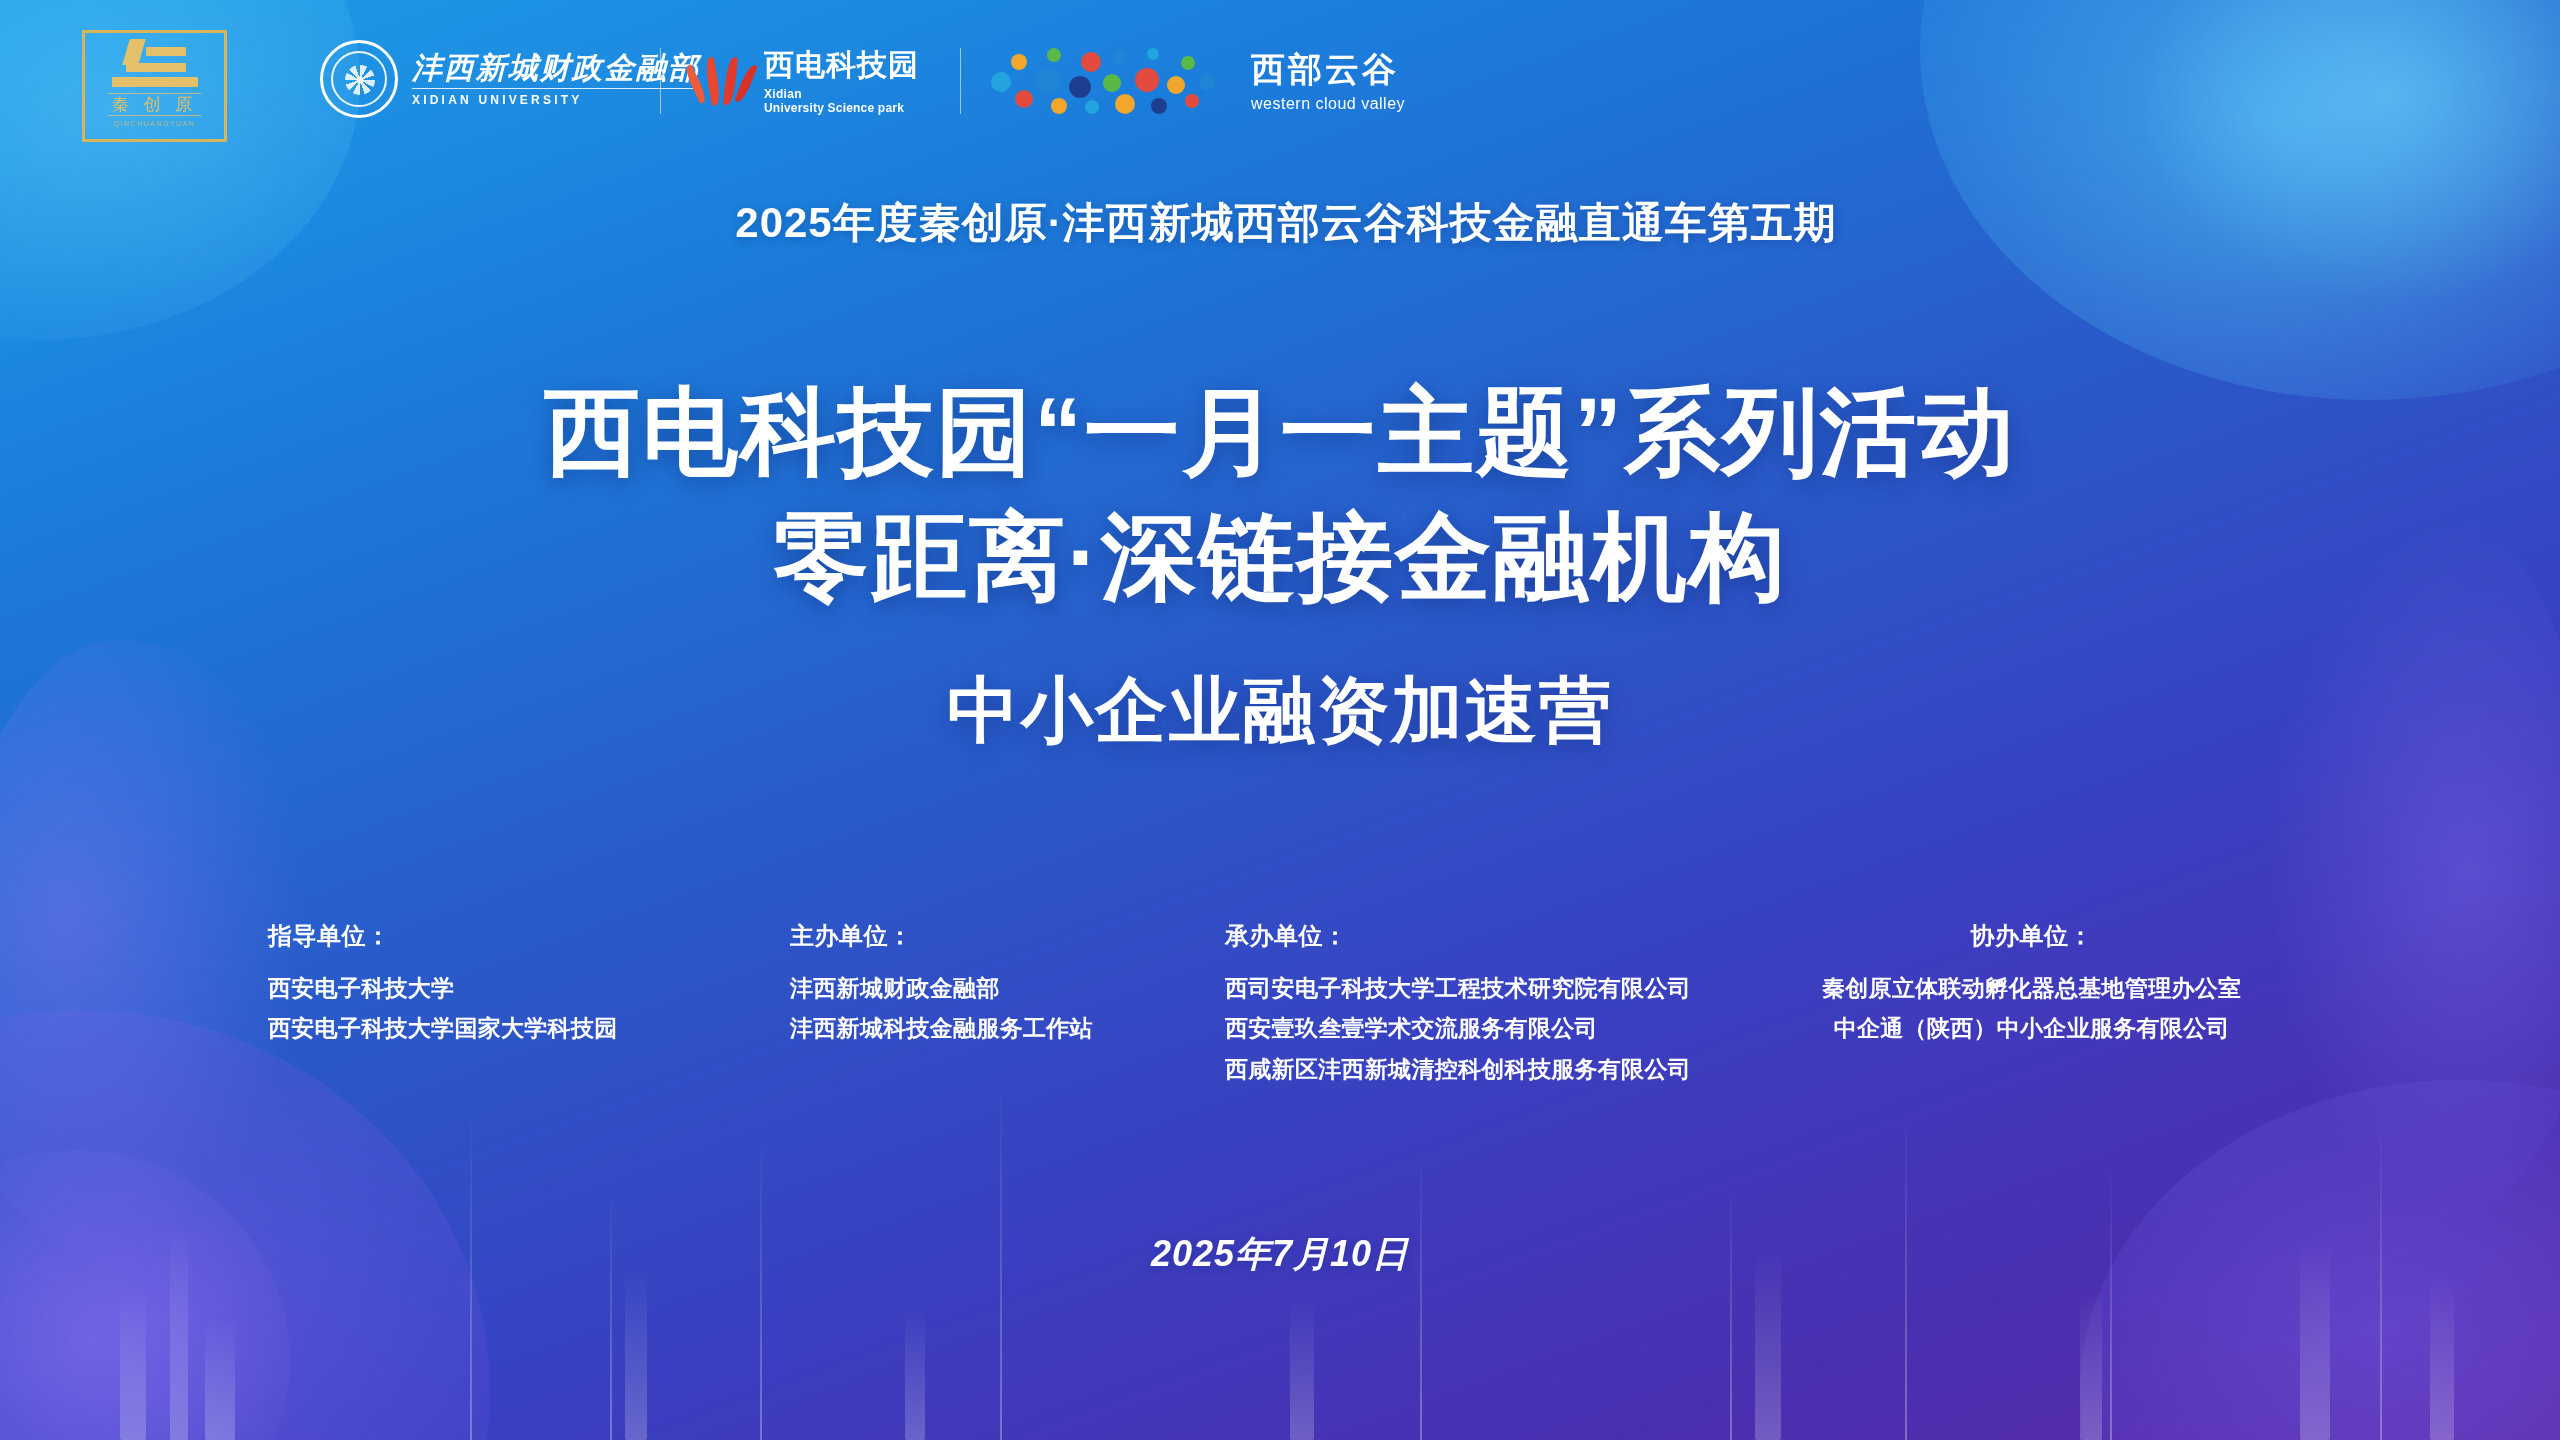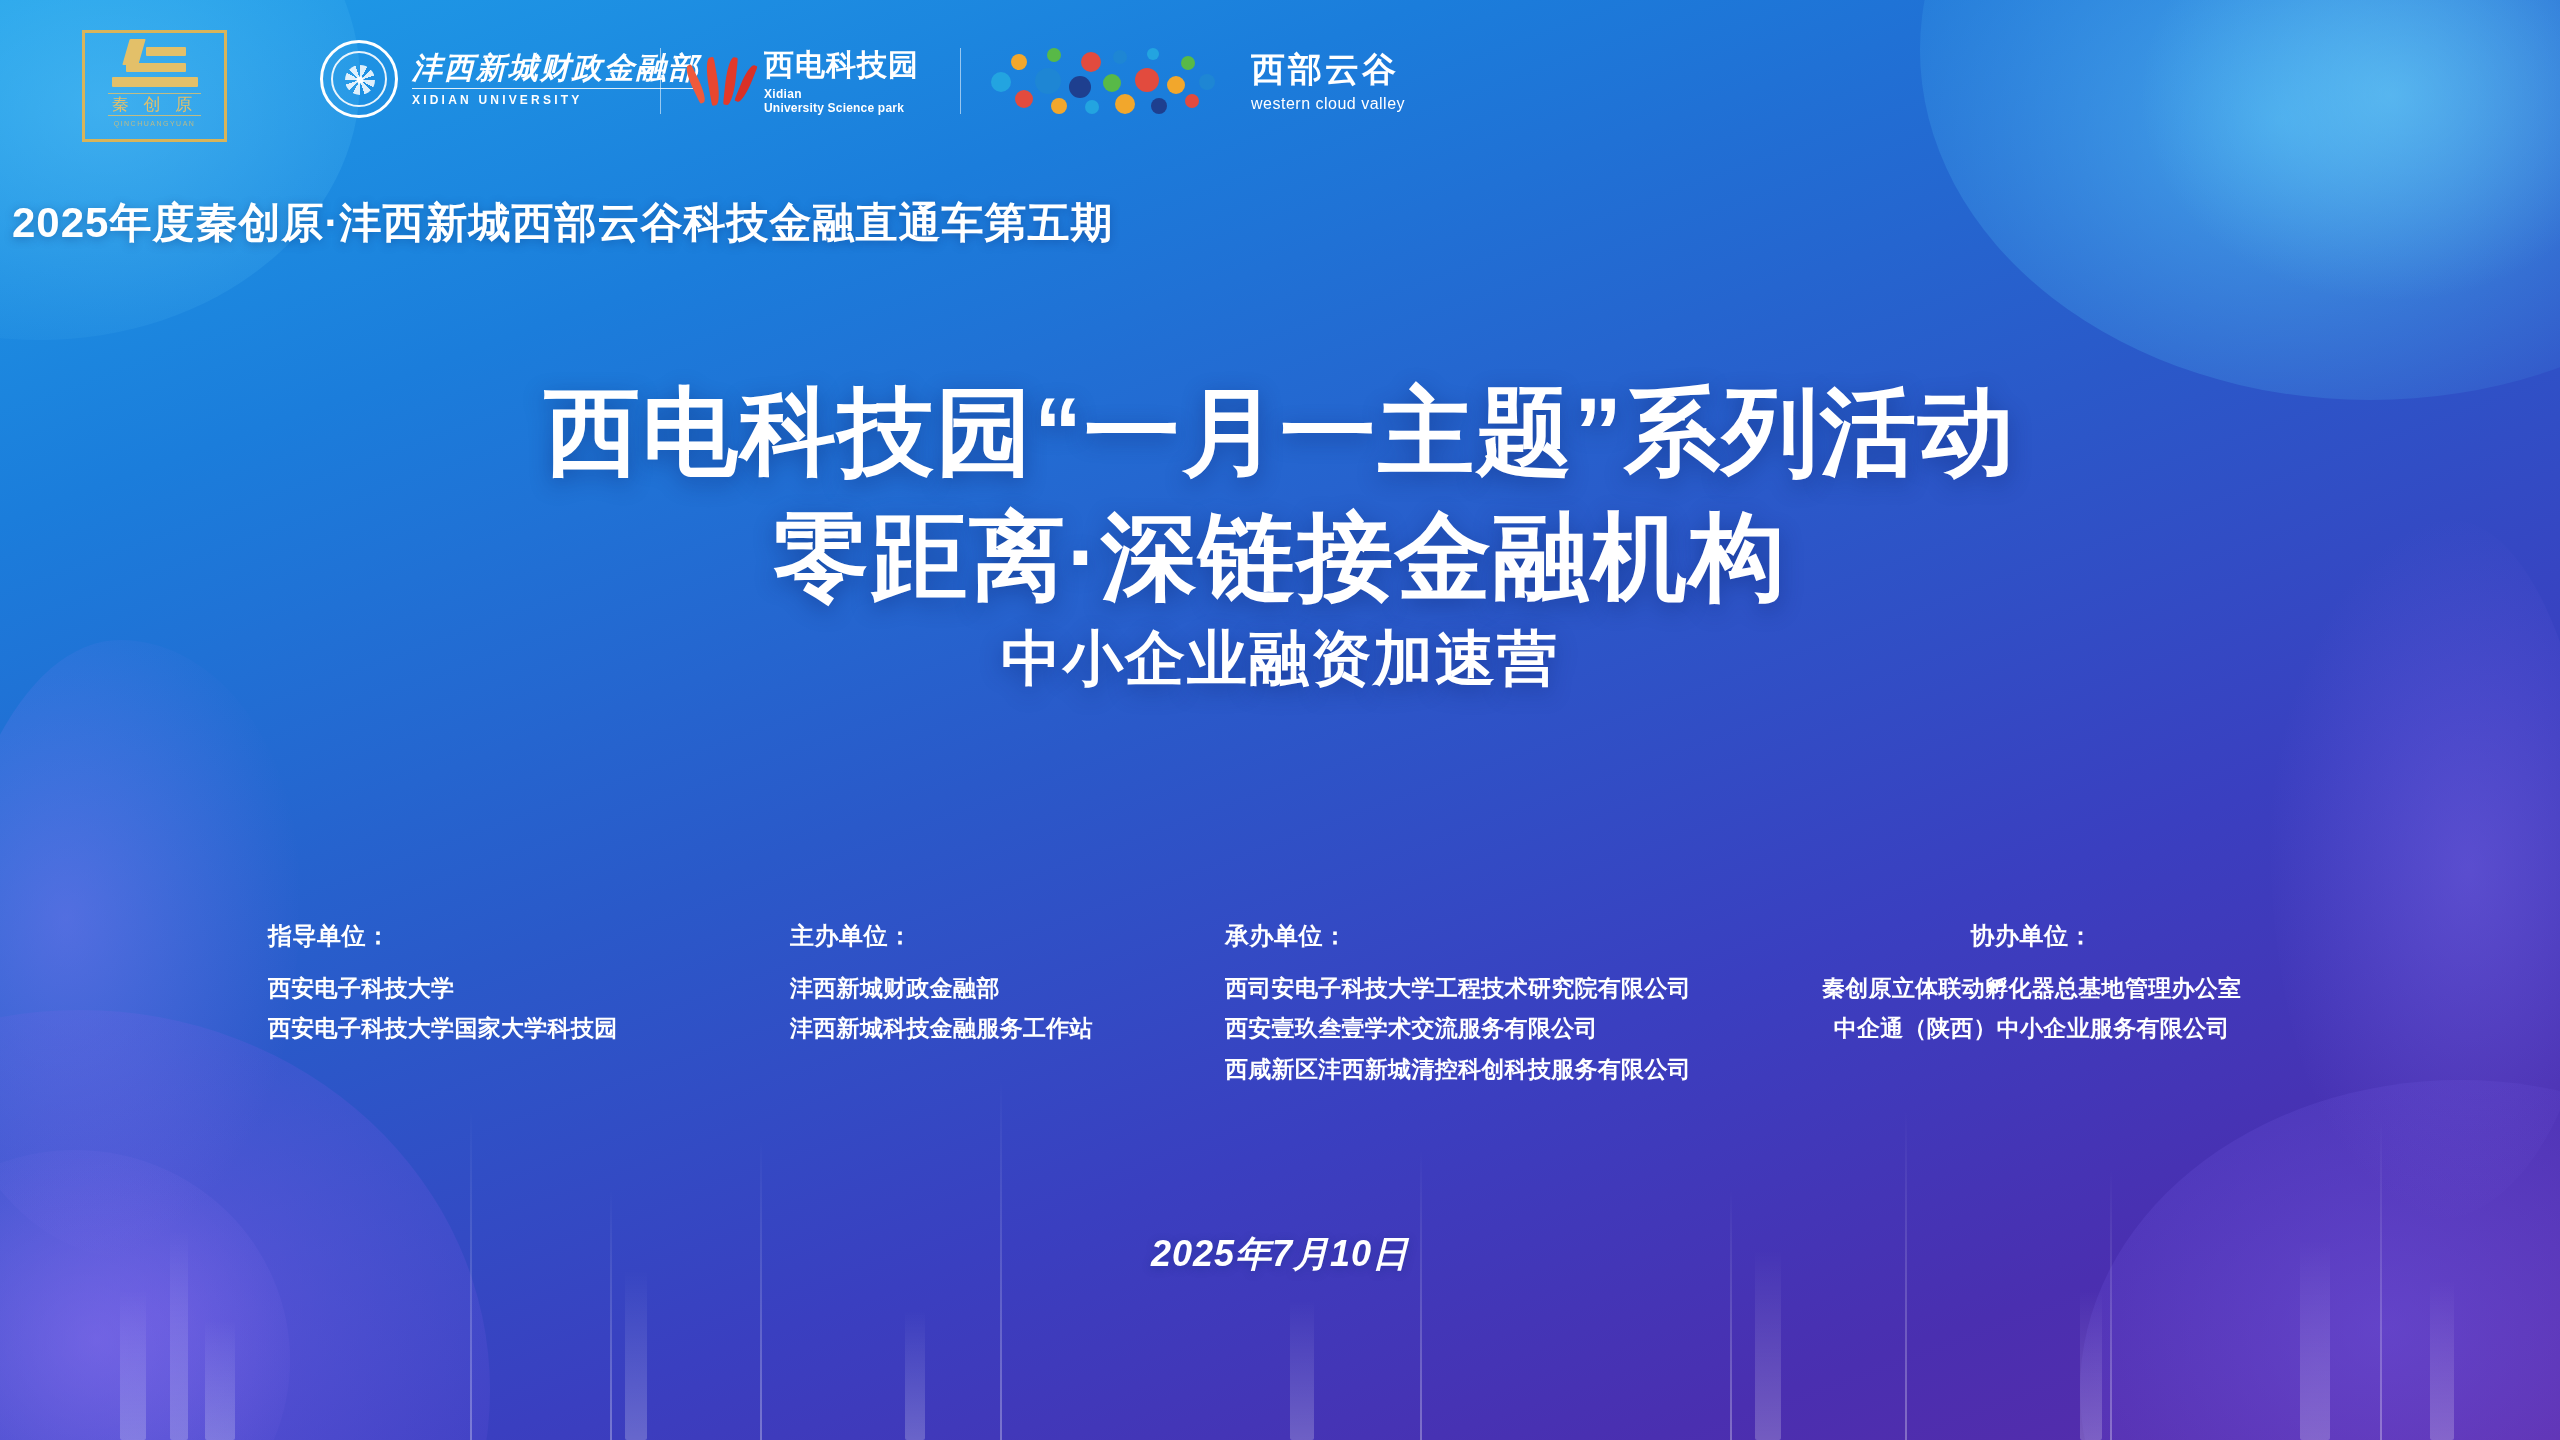--- a/index.html
+++ b/index.html
@@ -272,41 +272,42 @@
     color: #ffffff;
     font-size: 16px;
     letter-spacing: 0.5px;
     margin-top: 6px;
   }
 
   
   .kicker {
     position: absolute;
     left: 12px; right: 0; top: 195px;
+    text-align: center;
     color: #ffffff;
     font-size: 42px;
     font-weight: 700;
     letter-spacing: 1px;
     text-shadow: 0 2px 10px rgba(0,40,110,0.35);
   }
   .titles {
     position: absolute;
     left: 0; right: 0; top: 370px;
     text-align: center;
   }
   .title-line {
     color: #ffffff;
     font-weight: 700;
     line-height: 1.30;
     letter-spacing: 2px;
     text-shadow: 0 6px 22px rgba(10,35,110,0.45);
   }
   .t1 { font-size: 96px; }
   .t2 { font-size: 96px; }
-  .t3 { font-size: 60px; }
+  .t3 { font-size: 72px; margin-top: 44px; }
 
   
   .orgs {
     position: absolute;
     top: 920px;
     left: 0; right: 0;
     height: 220px;
   }
   .org-col {
     position: absolute;

